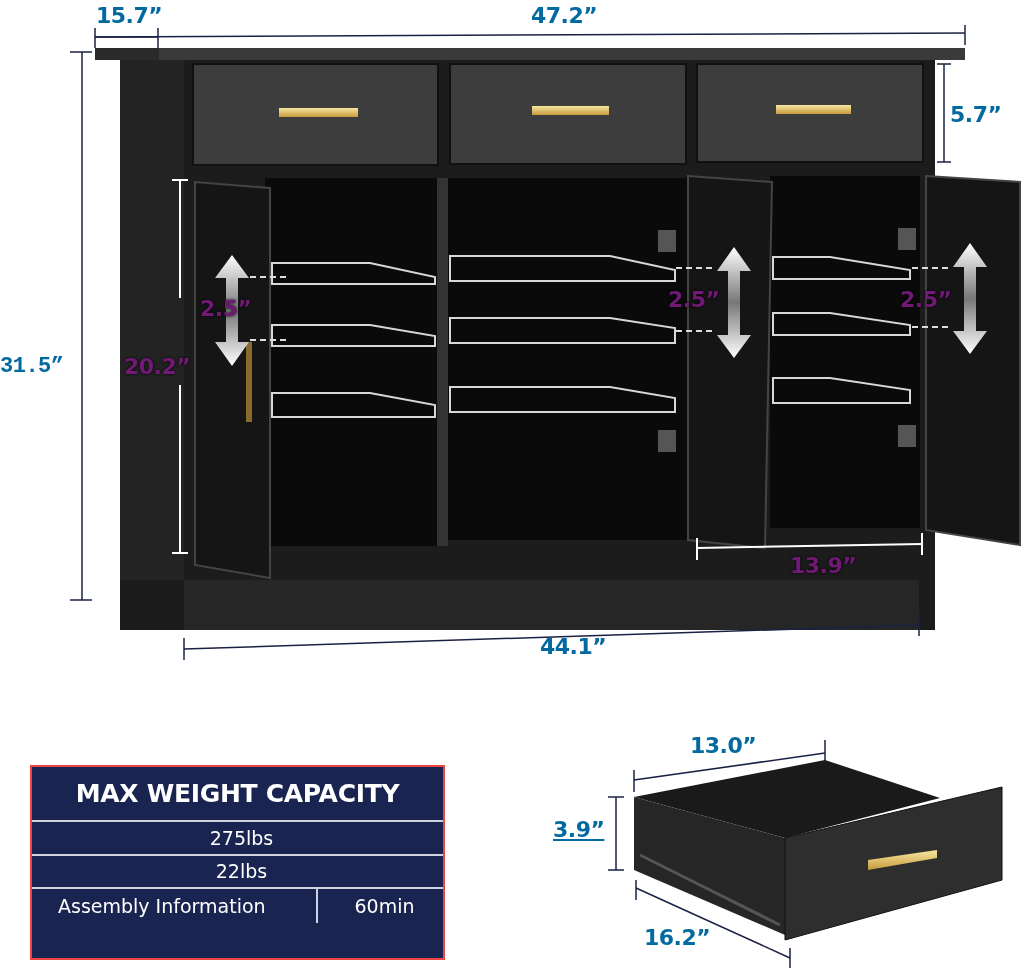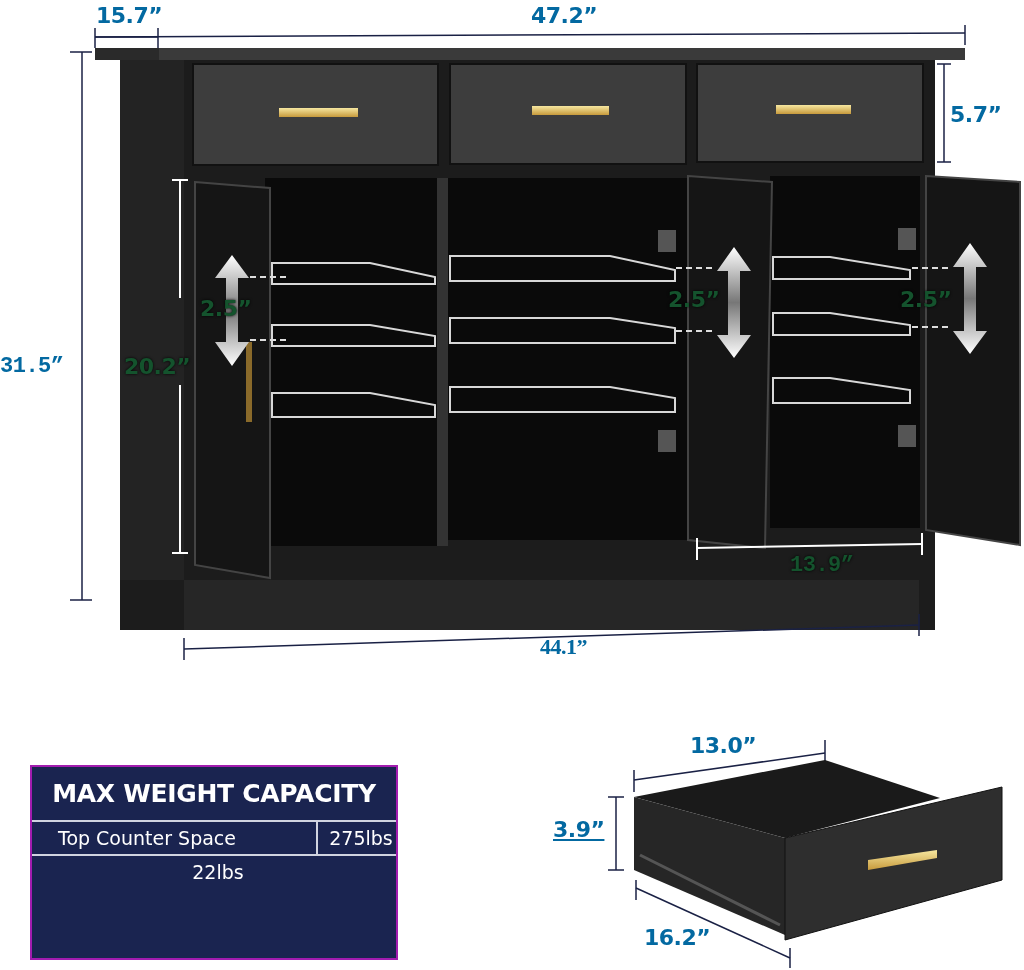--- a/index.html
+++ b/index.html
@@ -1,21 +1,21 @@
 <!DOCTYPE html>
 <html><head>
 <meta charset="utf-8">
 <style>
   * { box-sizing: border-box; margin: 0; padding: 0; }
   html, body { width: 1024px; height: 970px; background: #ffffff; overflow: hidden; }
   body { position: relative; font-family: "DejaVu Sans", sans-serif; }
   .dim { position: absolute; color: #0369a1; font-size: 22px; font-weight: bold; white-space: nowrap; letter-spacing: -0.5px; }
-  .dim.white { color: #14532d; text-shadow: 0 0 3px #000; }
+  .dim.white { color: #701a75; text-shadow: 0 0 3px #000; }
   svg.scene { position: absolute; left: 0; top: 0; }
-  .table { position: absolute; left: 30px; top: 765px; width: 368px; height: 195px; background: #1a2450; border: 2px solid #a21caf; }
+  .table { position: absolute; left: 30px; top: 765px; width: 415px; height: 195px; background: #1a2450; border: 2px solid #ef4444; }
   .table .title { height: 55px; display: flex; align-items: center; justify-content: center; color: #fff; font-size: 25px; font-weight: bold; font-family: "DejaVu Sans", sans-serif; border-bottom: 2px solid #d0d4e0; letter-spacing: -0.3px; }
   .table .row { display: flex; height: 33.5px; border-bottom: 2px solid #d0d4e0; }
   .table .row:last-child { border-bottom: none; }
   .table .cell-label { width: 286px; border-right: 2px solid #d0d4e0; color: #fff; font-size: 19px; display: flex; align-items: center; padding-left: 26px; }
   .table .cell-val { flex: 1; color: #fff; font-size: 19px; display: flex; align-items: center; justify-content: center; padding-left: 8px; }
 </style>
 </head>
 <body>
 
 <svg class="scene" width="1024" height="970">
@@ -133,28 +133,31 @@
 </svg>
 
 <div class="dim" style="left:96px;top:3px;">15.7”</div>
 <div class="dim" style="left:487px;top:3px;margin-left:44px;">47.2”</div>
 <div class="dim" style="left:950px;top:102px;">5.7”</div>
 <div class="dim" style="left:0px;top:354px;font-family:Liberation Mono, monospace;">31.5”</div>
 <div class="dim white" style="left:124px;top:354px;">20.2”</div>
 <div class="dim white" style="left:200px;top:296px;">2.5”</div>
 <div class="dim white" style="left:668px;top:287px;">2.5”</div>
 <div class="dim white" style="left:900px;top:287px;">2.5”</div>
-<div class="dim white" style="left:790px;top:553px;font-family:Liberation Mono, monospace;">13.9”</div>
-<div class="dim" style="left:540px;top:634px;font-family:Liberation Serif, serif;">44.1”</div>
+<div class="dim white" style="left:790px;top:553px;">13.9”</div>
+<div class="dim" style="left:540px;top:634px;">44.1”</div>
 <div class="dim" style="left:690px;top:733px;text-align:right;">13.0”</div>
 <div class="dim" style="left:553px;top:817px;text-decoration:underline;">3.9”</div>
 <div class="dim" style="left:644px;top:925px;">16.2”</div>
 
 <div class="table">
   <div class="title">MAX WEIGHT CAPACITY</div>
   <div class="row">
-    <div class="cell-label">Top Counter Space</div>
     <div class="cell-val">275lbs</div>
   </div>
   <div class="row">
     <div class="cell-val">22lbs</div>
   </div>
+  <div class="row">
+    <div class="cell-label">Assembly Information</div>
+    <div class="cell-val">60min</div>
+  </div>
 </div>
 
 </body></html>

